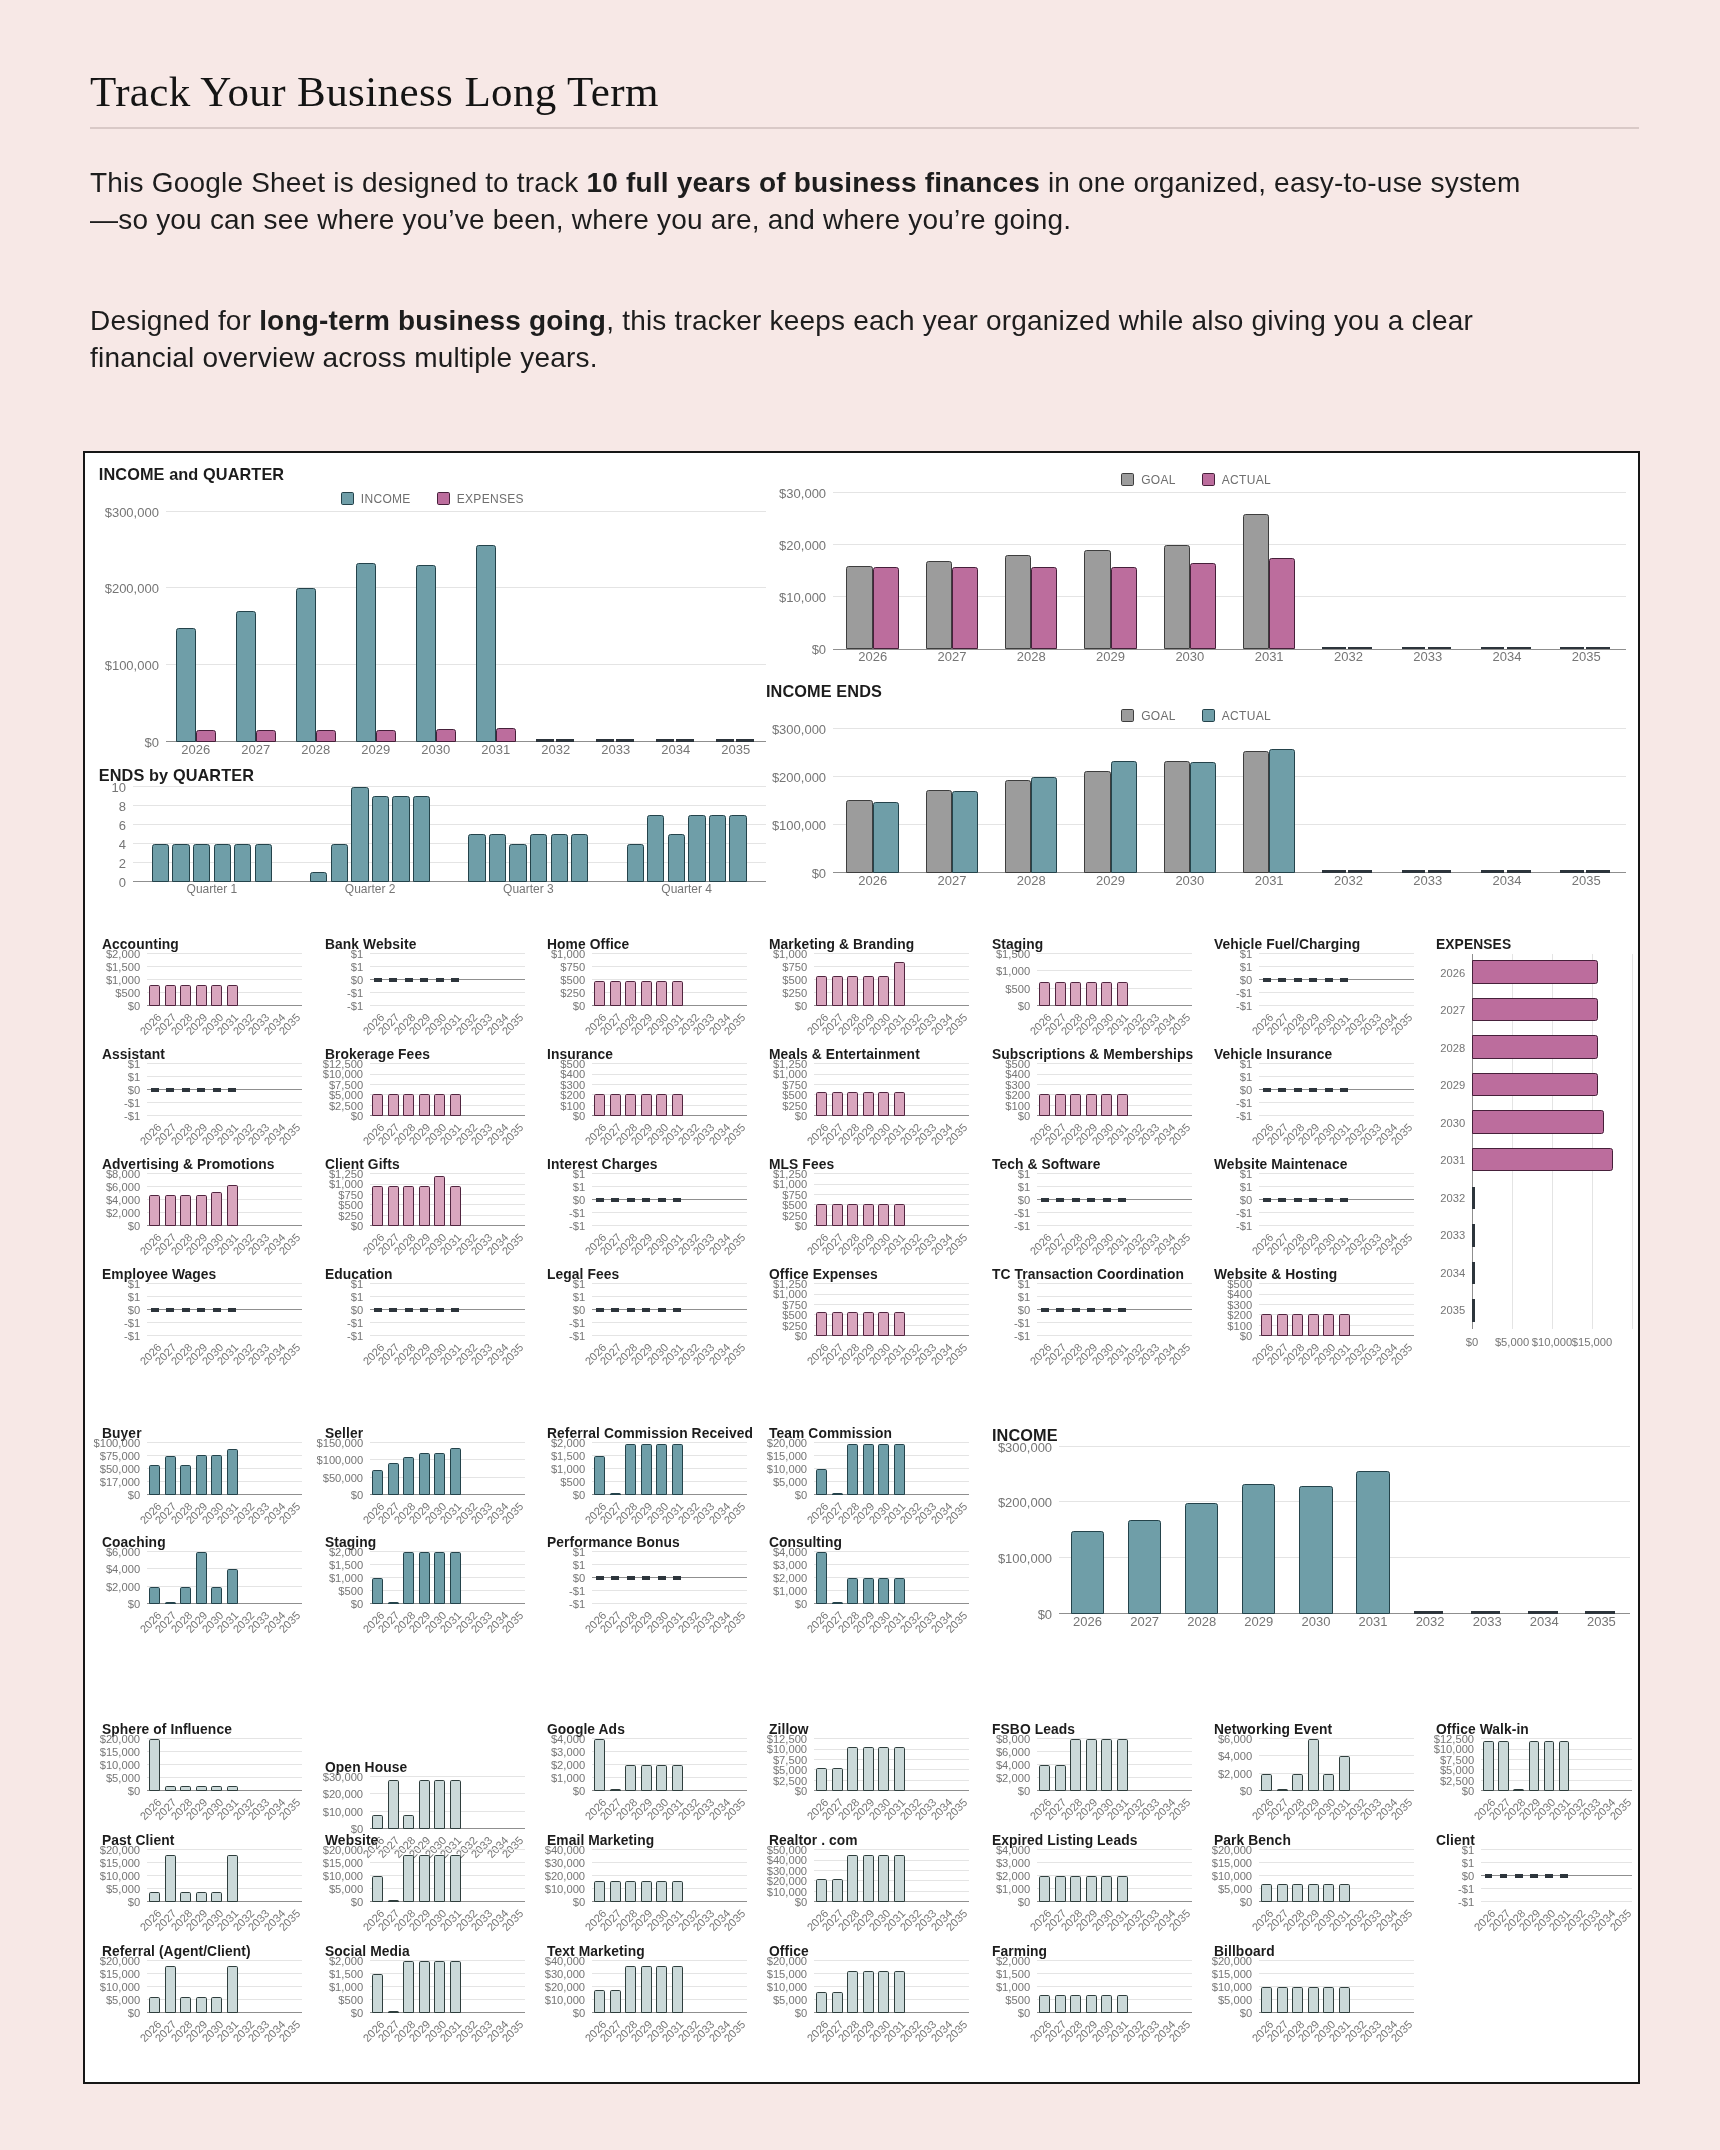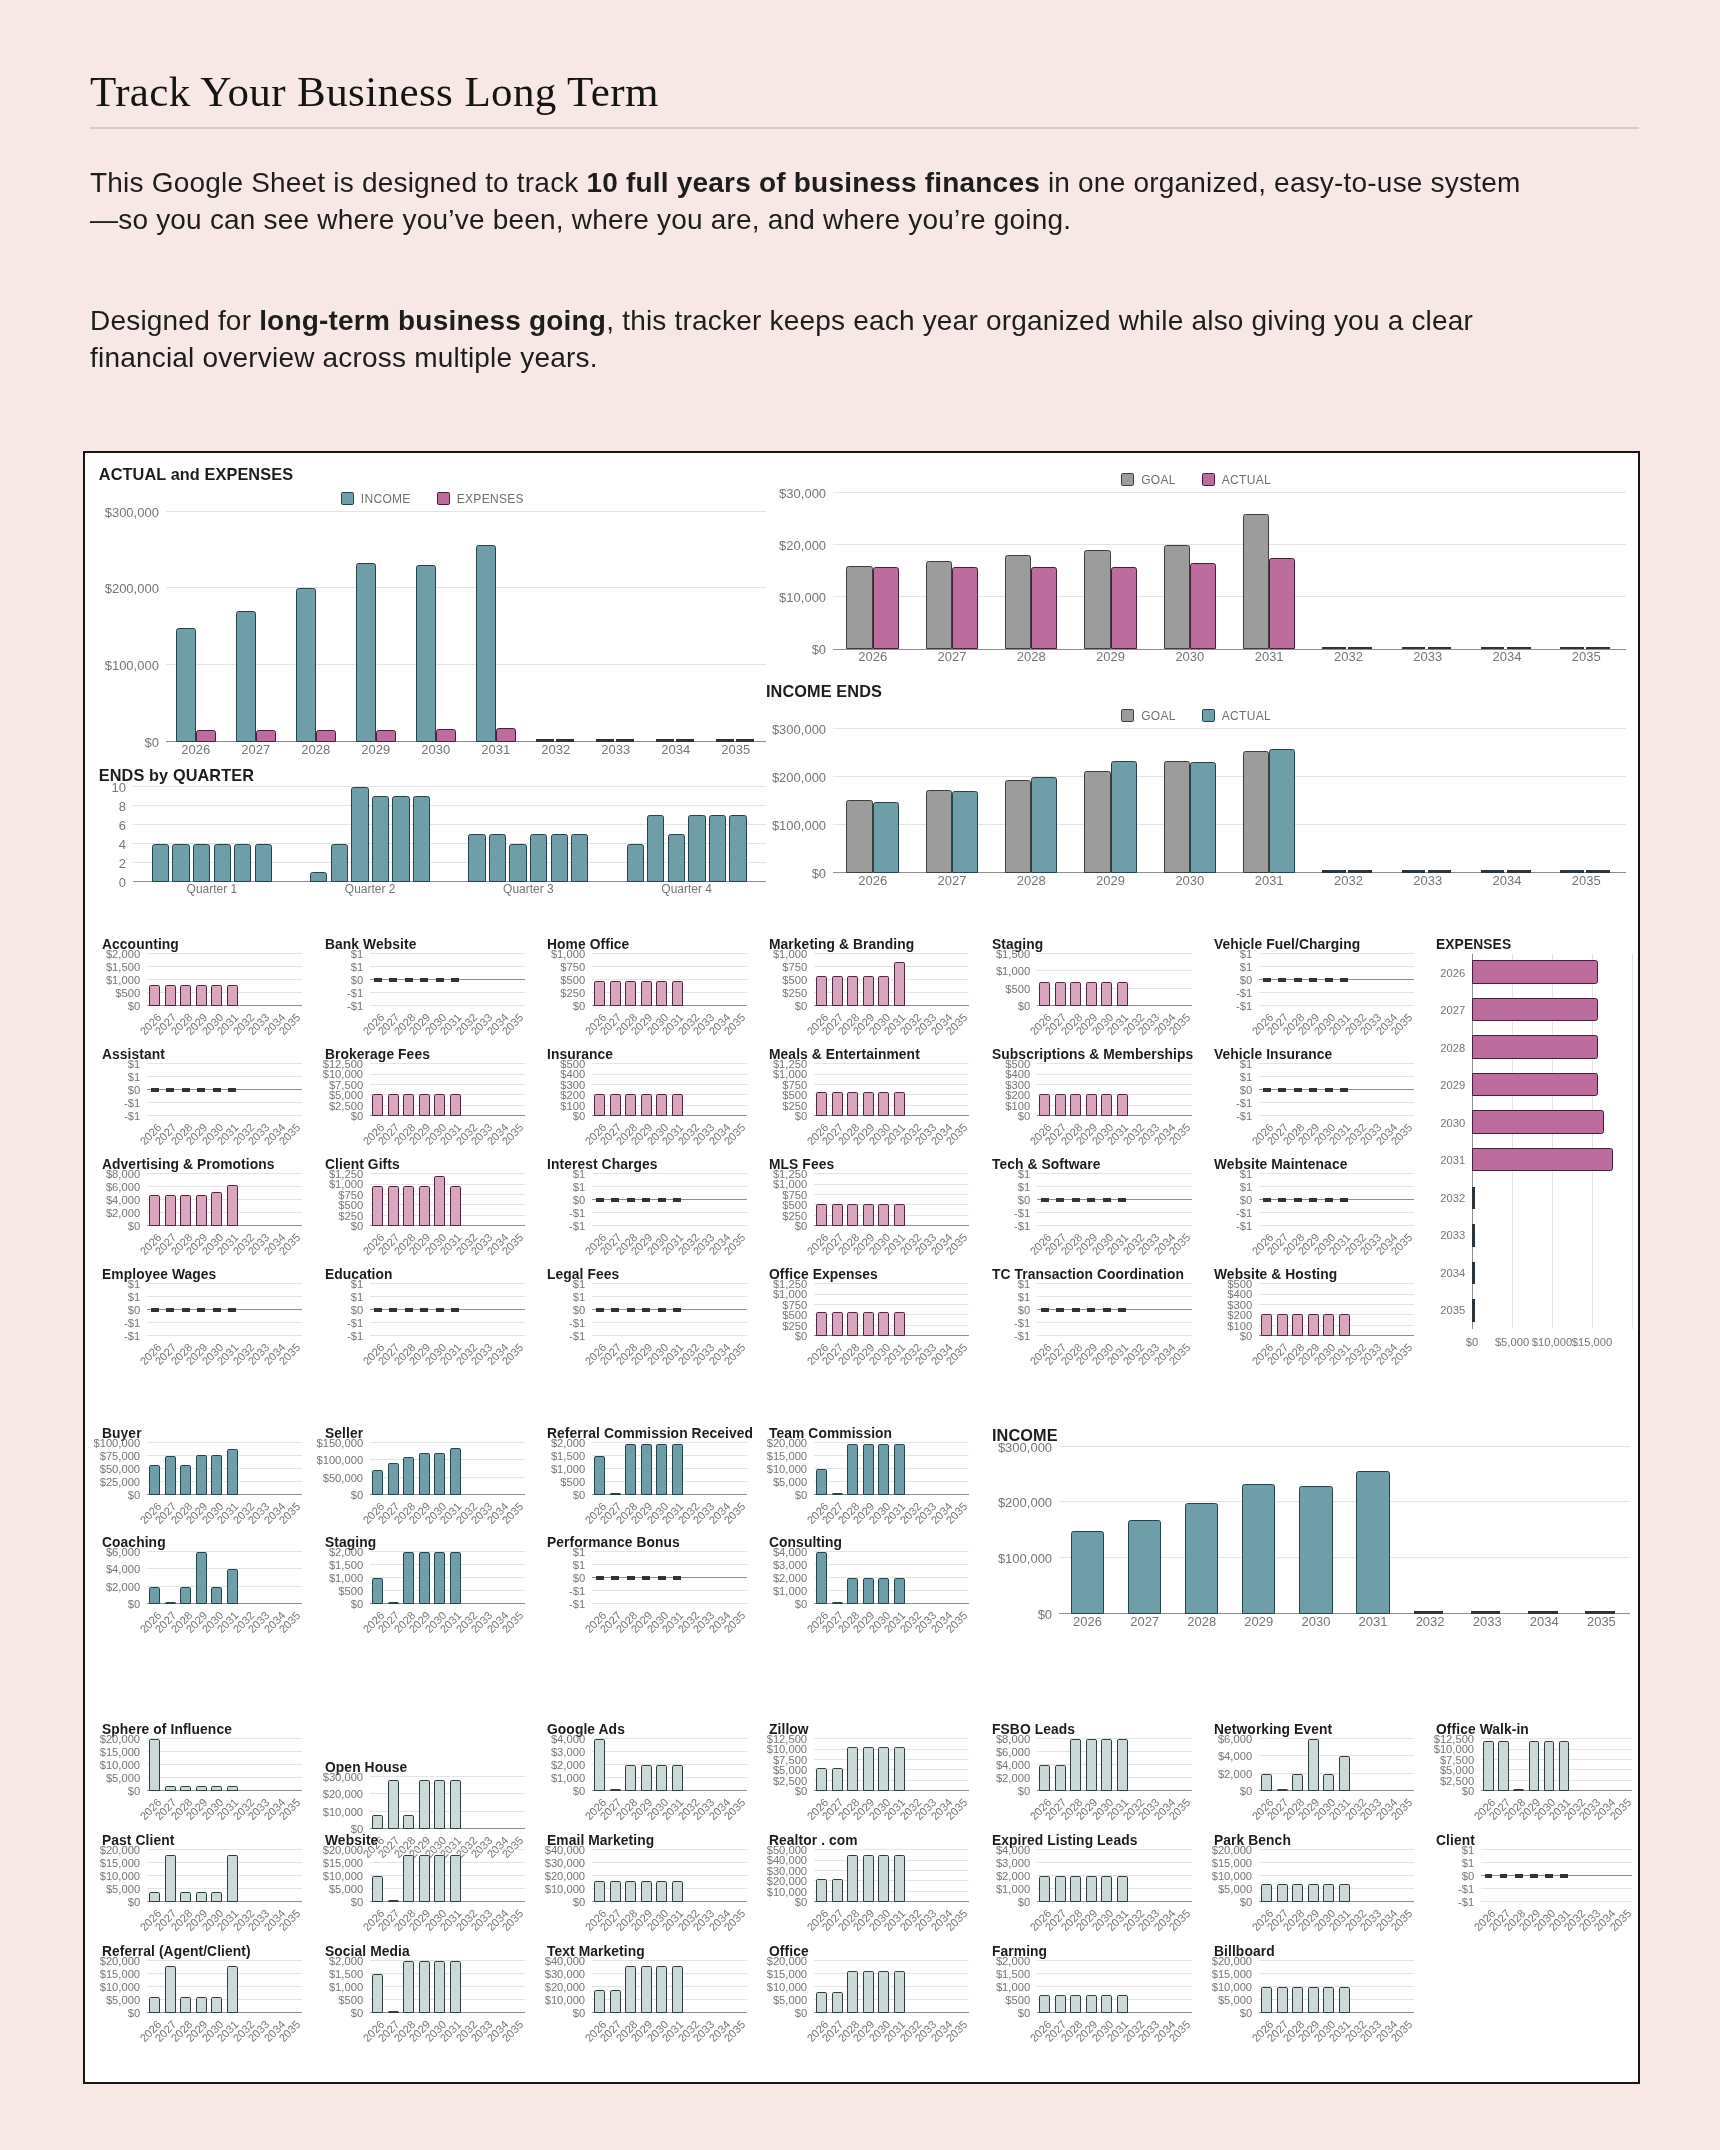--- a/index.html
+++ b/index.html
@@ -47,21 +47,21 @@
 </head>
 <body>
 
 <h1 class="page-title">Track Your Business Long Term</h1>
 <div class="title-rule"></div>
 <p class="intro" id="p1"><span>This Google Sheet is designed to track </span><span class="b">10 full years of business finances</span><span> in one organized, easy-to-use system—so you can see where you’ve been, where you are, and where you’re going.</span></p>
 <p class="intro" id="p2"><span>Designed for </span><span class="b">long-term business going</span><span>, this tracker keeps each year organized while also giving you a clear financial overview across multiple years.</span></p>
 
 <div class="panel">
   <div class="chart bg" style="left:13.8px;top:12px;width:667px;height:299px">
-      <div class="ct">ACTUAL and EXPENSES</div>
+      <div class="ct">INCOME and QUARTER</div>
       <div class="cl">
         <div class="cli">
           <div class="sq" style="background: rgb(111, 158, 168); border-color: rgb(36, 67, 75);"></div>
           <span>INCOME</span>
         </div>
         <div class="cli">
           <div class="sq" style="background: rgb(188, 109, 157); border-color: rgb(70, 32, 58);"></div>
           <span>EXPENSES</span>
         </div>
       </div>
@@ -1222,21 +1222,21 @@
         <span class="xh" style="left: 50%;">$10,000</span>
         <span class="xh" style="left: 75%;">$15,000</span>
       </div>
     </div>
 
   <div class="chart sm" style="left:17px;top:973px;width:200px;height:105px">
       <div class="ct">Buyer</div>
       <div class="cb">
         <div class="cg">
           <div class="yl" style="bottom: 0%;">$0</div>
-          <div class="yl" style="bottom: 25%;">$25,000</div>
+          <div class="yl" style="bottom: 25%;">$17,000</div>
           <div class="yl" style="bottom: 50%;">$50,000</div>
           <div class="yl" style="bottom: 75%;">$75,000</div>
           <div class="yl" style="bottom: 100%;">$100,000</div>
         </div>
         <div class="cp">
           <div class="gl axis" style="bottom: 0%;"></div>
           <div class="gl" style="bottom: 25%;"></div>
           <div class="gl" style="bottom: 50%;"></div>
           <div class="gl" style="bottom: 75%;"></div>
           <div class="gl" style="bottom: 100%;"></div>

